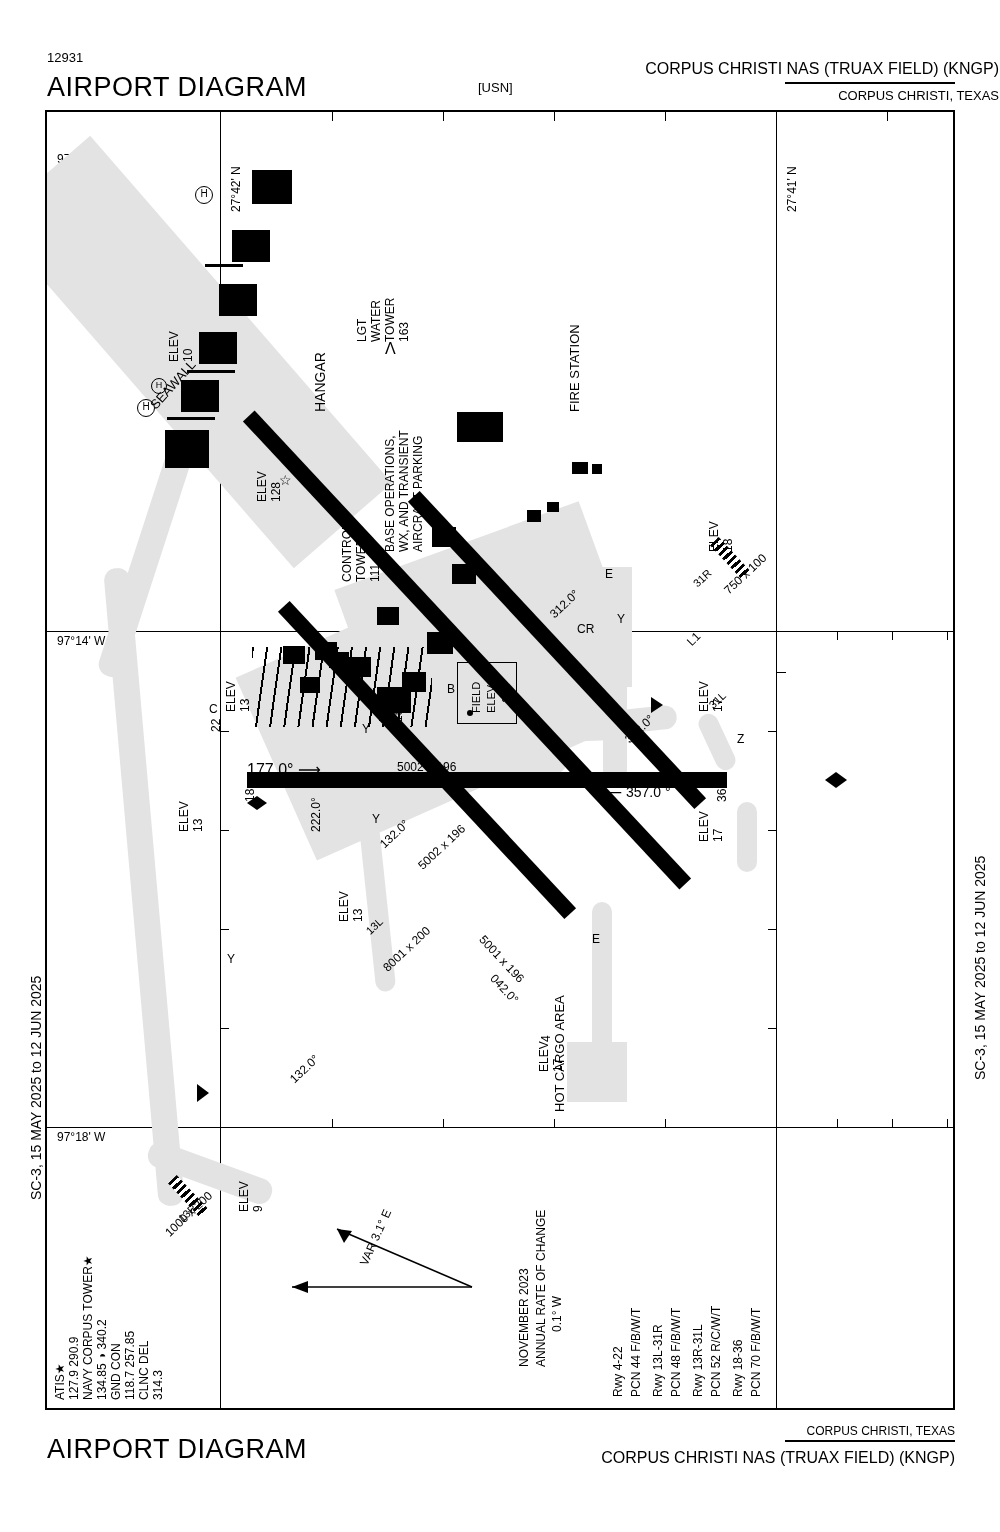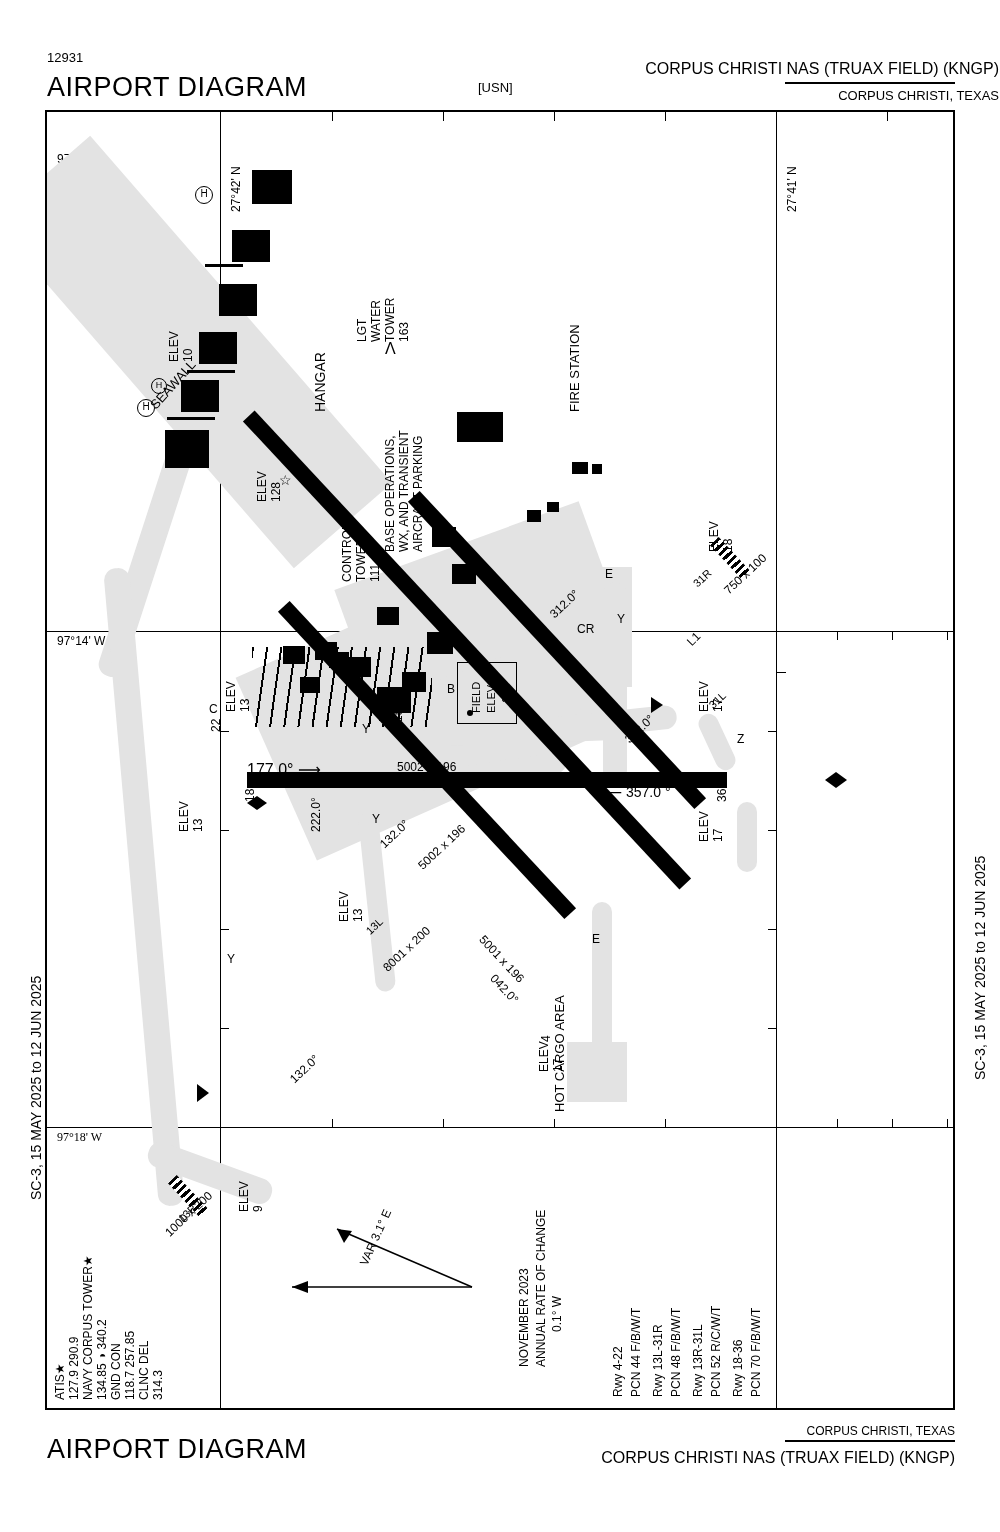--- a/index.html
+++ b/index.html
@@ -78,21 +78,21 @@
   <div class="tick" style="left:790px;top:1007px;width:1px;height:9px;"></div>
   <div class="tick" style="left:845px;top:1007px;width:1px;height:9px;"></div>
   <div class="tick" style="left:900px;top:1007px;width:1px;height:9px;"></div>
   <div class="tick" style="left:285px;top:1007px;width:1px;height:9px;"></div>
   <div class="tick" style="left:396px;top:1007px;width:1px;height:9px;"></div>
   <div class="tick" style="left:507px;top:1007px;width:1px;height:9px;"></div>
   <div class="tick" style="left:618px;top:1007px;width:1px;height:9px;"></div>
 
   <div class="t lbl" style="left:10px;top:40px;">97°16' W</div>
   <div class="t lbl" style="left:10px;top:522px;">97°14' W</div>
-  <div class="t lbl" style="left:10px;top:1018px;font-family:Liberation Serif, serif;">97°18' W</div>
+  <div class="t lbl" style="left:10px;top:1018px;">97°18' W</div>
   <div class="t rot90 lbl" style="left:182px;top:100px;">27°42' N</div>
   <div class="t rot90 lbl" style="left:738px;top:100px;">27°41' N</div>
 
   <div class="apron" style="left:80px;top:10px;width:130px;height:460px;transform:rotate(-41deg);transform-origin:50% 50%;"></div>
   <div class="apron" style="left:85px;top:330px;width:26px;height:240px;border-radius:12px;transform:rotate(18deg);transform-origin:50% 50%;"></div>
   <div class="apron" style="left:84px;top:455px;width:26px;height:640px;border-radius:12px;transform:rotate(-5deg);transform-origin:50% 50%;"></div>
   <div class="apron" style="left:98px;top:1048px;width:130px;height:26px;border-radius:12px;transform:rotate(20deg);transform-origin:50% 50%;"></div>
 
   <div class="apron" style="left:215px;top:490px;width:330px;height:200px;transform:rotate(-24deg);transform-origin:50% 50%;"></div>
   <div class="apron" style="left:300px;top:430px;width:260px;height:120px;transform:rotate(-20deg);transform-origin:50% 50%;"></div>

